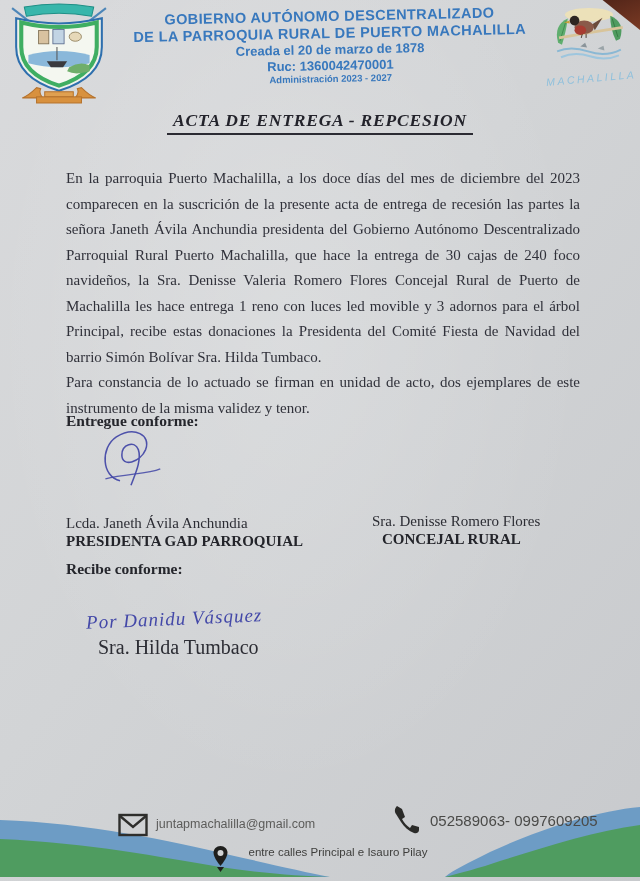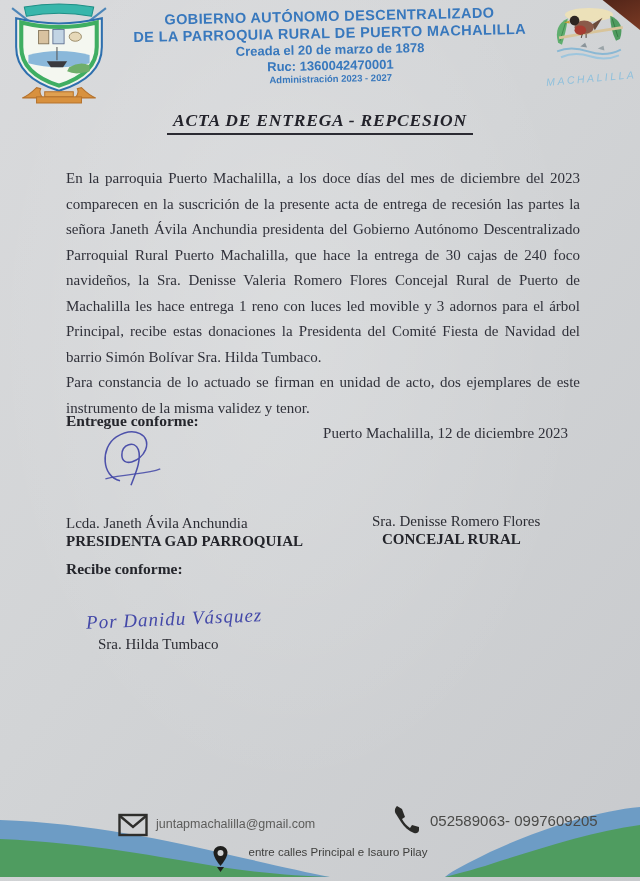--- a/index.html
+++ b/index.html
@@ -42,21 +42,21 @@
   .h-entregue{left:66px;top:412px;}
   .h-recibe{left:66px;top:560px;}
   .sig-avila{position:absolute;left:92px;top:424px;width:78px;height:64px;}
   .name-block{position:absolute;font-size:15px;color:#2c2d34;line-height:18px;margin-top:40px;}
   .nb-left{left:66px;top:474px;}
   .nb-right{left:372px;top:472px;}
   .name-title{font-weight:bold;font-size:15px;color:#23242a;}
   .nb-right .name-title{padding-left:10px;}
   .sig-hand{position:absolute;left:86px;top:608px;font-style:italic;font-size:19px;
     color:#4348a8;transform:rotate(-2.5deg);letter-spacing:1px;}
-  .hilda-name{position:absolute;left:98px;top:636px;font-size:15px;color:#2c2d34;}
+  .hilda-name{position:absolute;left:98px;top:636px;font-size:20px;color:#2c2d34;}
   .hilda-title{position:absolute;left:62px;top:653px;font-weight:bold;font-size:12.5px;
     color:#23242a;letter-spacing:.2px;}
   
   .wave{position:absolute;bottom:0;}
   .wave-left{left:0;}
   .wave-right{right:0;}
   .footer-item{position:absolute;font-family:"Liberation Sans",sans-serif;}
   .email-icon{left:118px;top:812px;width:30px;height:26px;}
   .email-text{left:156px;top:817px;font-size:12.5px;color:#5c5c5a;}
   .phone-icon{left:392px;top:804px;width:28px;height:32px;}
@@ -124,21 +124,20 @@
     <div class="logo-word">MACHALILLA</div>
   </div>
 
   <div class="title-wrap">
     <span class="doc-title">ACTA DE ENTREGA - REPCESION</span>
   </div>
 
   <div class="body-text">
     <p>En la parroquia Puerto Machalilla, a los doce días del mes de diciembre del 2023 comparecen en la suscrición de la presente acta de entrega de recesión las partes la señora Janeth Ávila Anchundia presidenta del Gobierno Autónomo Descentralizado Parroquial Rural Puerto Machalilla, que hace la entrega de 30 cajas de 240 foco navideños, la Sra. Denisse Valeria Romero Flores Concejal Rural de Puerto de Machalilla les hace entrega 1 reno con luces led movible y 3 adornos para el árbol Principal, recibe estas donaciones la Presidenta del Comité Fiesta de Navidad del barrio Simón Bolívar Sra. Hilda Tumbaco.</p>
     <p>Para constancia de lo actuado se firman en unidad de acto, dos ejemplares de este instrumento de la misma validez y tenor.</p>
-    <p class="dateline">Puerto Machalilla, 12 de diciembre 2023</p>
   </div>
 
   <div class="sec-heading h-entregue">Entregue conforme:</div>
 
   <div class="sig-avila">
     <svg viewBox="0 0 80 70" width="78" height="64">
       <path d="M28,62 C8,58 6,26 24,14 C44,2 62,12 56,28 C50,42 30,48 30,34 C30,22 44,18 48,28 C52,40 44,56 40,67" stroke="#4145a6" stroke-width="1.7" fill="none" opacity=".92"></path>
       <path d="M12,60 C34,54 58,55 72,49" stroke="#4145a6" stroke-width="1.4" fill="none" opacity=".85"></path>
     </svg>
   </div>

